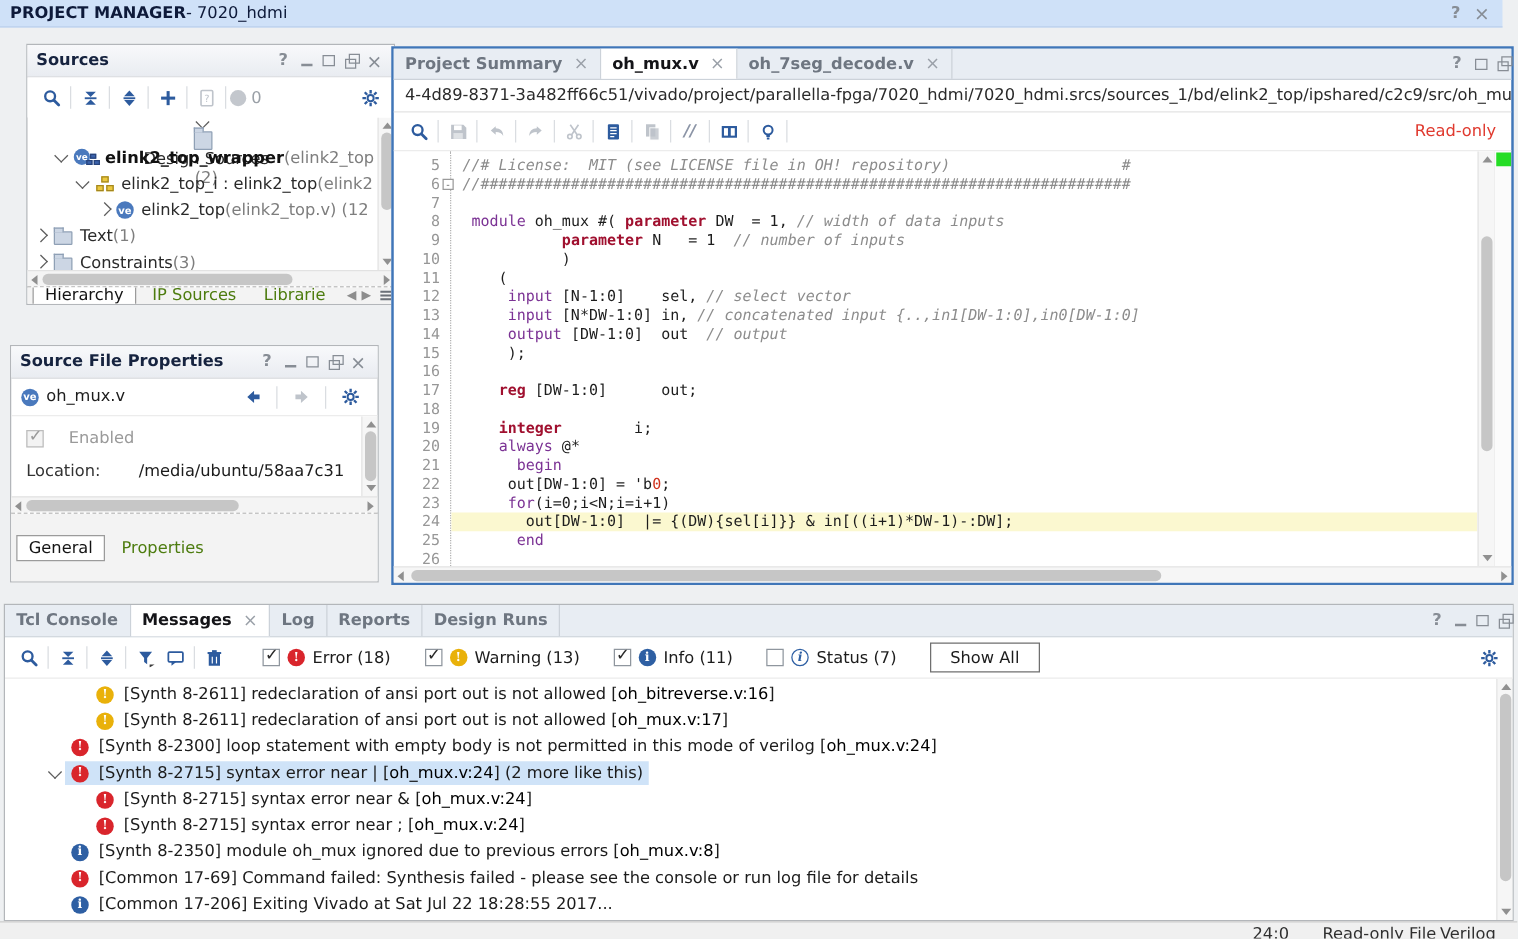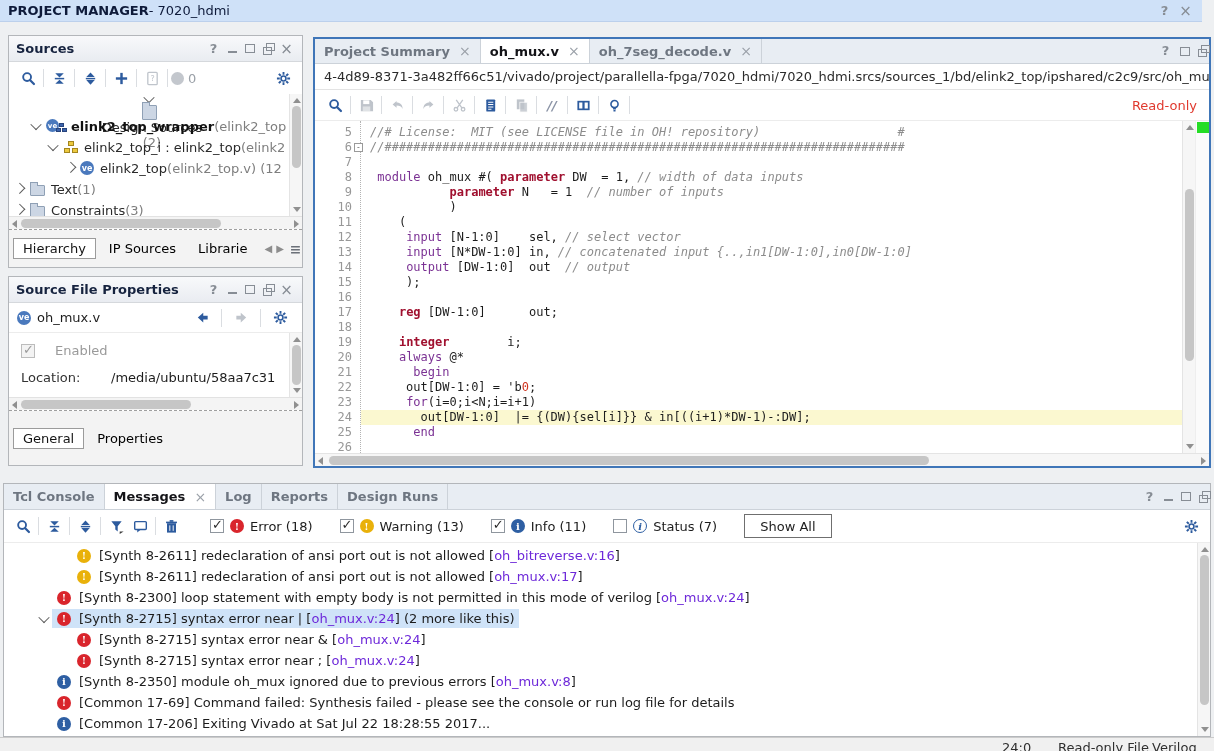--- a/index.html
+++ b/index.html
@@ -35,21 +35,21 @@
 .vthumb{position:absolute;left:2px;width:9px;border-radius:5px;background:#c6c6c6}
 .sarr{position:absolute;left:3px;width:0;height:0;border-left:4px solid transparent;border-right:4px solid transparent}
 .sarr.up{border-bottom:5px solid #909090;top:4px}
 .sarr.dn{border-top:5px solid #909090;bottom:4px}
 .harr{position:absolute;top:3px;width:0;height:0;border-top:4px solid transparent;border-bottom:4px solid transparent}
 .harr.lf{border-right:5px solid #909090;left:3px}
 .harr.rt{border-left:5px solid #909090;right:3px}
 .dashsep{height:0;flex:0 0 1px;border-top:1px dashed #9f9f9f}
 
 .subtabs{flex:1;display:flex;align-items:center;background:#f3f3f3;padding:0 4px;gap:4px;overflow:hidden}
-.stab{padding:2px 9px;color:#000000;white-space:nowrap}
+.stab{padding:2px 9px;color:#4d7c0f;white-space:nowrap}
 .stab.active{background:#fff;border:1px solid #9b9b9b;font-weight:normal;color:#141414}
 .pagerarr{color:#8d8d8d;font-size:10px}
 .hamb{color:#6b7078;font-size:14px;font-weight:bold;margin-left:2px}
 
 .treewrap{position:relative;flex:0 0 122px;overflow:hidden}
 .tree{position:absolute;left:0;top:0;right:13px;bottom:0;overflow:hidden}
 .trow{height:21px;display:flex;align-items:center;white-space:nowrap;padding-top:1px}
 .exp{width:8px;height:8px;flex:0 0 8px;margin:0 6px 0 0;border-right:1.6px solid #5c5c5c;border-bottom:1.6px solid #5c5c5c}
 .exp.open{transform:rotate(45deg) translate(-1px,-1px)}
 .exp.closed{transform:rotate(-45deg) translate(1px,0)}
@@ -117,39 +117,39 @@
 .micon.info{background:#2e5fa3}
 .micon.status{background:#fff;border:1.3px solid #2e5fa3;color:#2e5fa3;font-style:italic}
 .showall{margin-left:27px;height:24px;padding:0 15px;background:#fff;border:1px solid #6f6f6f;display:inline-flex;align-items:center;color:#1c1c1c}
 .msglistwrap{position:relative;flex:1;overflow:hidden}
 .msglist{position:absolute;left:0;top:2px;right:13px;bottom:0;overflow:hidden}
 .mrow{height:21px;display:flex;align-items:center;white-space:nowrap}
 .mexp{width:16px;flex:0 0 16px;display:flex;align-items:center;justify-content:center}
 .mexp .exp{margin:0}
 .mcontent{display:inline-flex;align-items:center;gap:8px;padding:0 5px;height:19px}
 .mcontent.sel{background:#cfe3f8}
-.mlink{color:#6d28d9}
+.mlink{color:#000000}
 
 .statusbar{position:absolute;left:0;top:737px;width:1214px;height:14px;background:#f0f0f0;border-top:1px solid #cbcbcb;overflow:hidden;color:#2f2f2f}
 .statusbar span{position:absolute;top:2px}
 </style>
 </head>
 <body>
 
 <div class="titlebar">
   <span class="tb-bold">PROJECT MANAGER</span>
     <span class="rest"> - 7020_hdmi</span>
   <span class="spacer"></span>
   <span class="winicons" id="title-winicons">
       <span class="wb">?</span>
       <span class="wb wclose">×</span>
     </span>
 </div>
 
-<div class="panel" id="sources" style="left:8px;top:35px;width:295px;height:233px">
+<div class="panel" id="sources" style="left:21px;top:35px;width:295px;height:209px">
   <div class="phead">
     <span class="ptitle">Sources</span>
     <span class="winicons" id="sources-winicons">
         <span class="wb">?</span>
         <span class="wb wmin"></span>
         <span class="wb wmax"></span>
         <span class="wb wfloat"></span>
         <span class="wb wclose">×</span>
       </span>
   </div>

